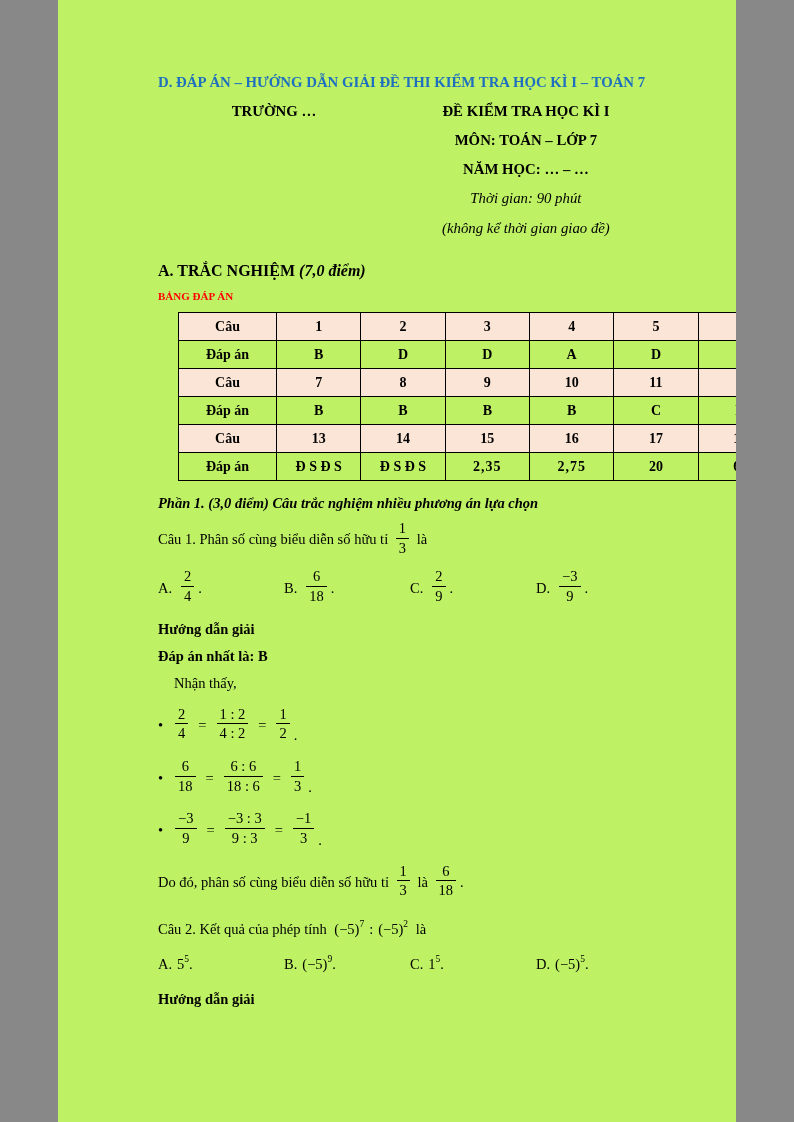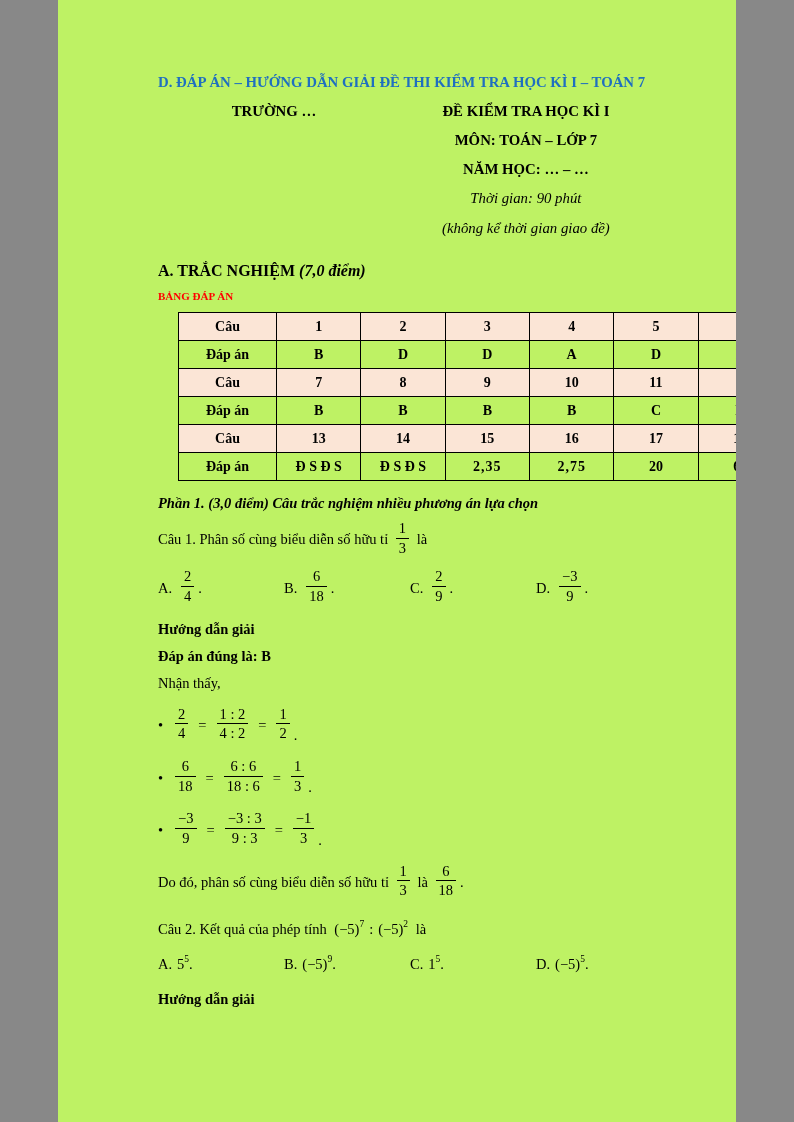--- a/index.html
+++ b/index.html
@@ -56,21 +56,21 @@
   }
   .frac .num { border-bottom:1px solid #000; padding:0 3px 1px 3px; }
   .frac .den { padding:1px 3px 0 3px; }
 
   .opts { display:flex; margin:12px 0 4px 0; }
   .opt { width:25%; display:flex; align-items:center; }
   .opt .letter { margin-right:5px; }
 
   .guide { font-weight:bold; margin:14px 0 8px 0; }
   .answer { font-weight:bold; margin:10px 0 8px 0; }
-  .observe { margin:10px 0 2px 0; }
+  .observe { margin:10px 0 2px 16px; }
 
   .step { display:flex; align-items:center; margin:16px 0; }
   .step .bullet { margin-right:8px; }
   .step .eq { margin:0 6px; }
   .step .dot { align-self:flex-end; }
 
   .pow sup { font-size:9.5px; position:relative; top:-1px; }
   .expr .op { margin:0 5px; }
   .sp { margin-left:4px; }
 </style>
@@ -198,21 +198,21 @@
       <span class="letter">D.</span>
       <span class="frac">
           <span class="num">−3</span>
           <span class="den">9</span>
         </span>
       <span>.</span>
     </div>
   </div>
 
   <p class="guide">Hướng dẫn giải</p>
-  <p class="answer">Đáp án đúng là: B</p>
+  <p class="answer">Đáp án nhất là: B</p>
   <p class="observe">Nhận thấy,</p>
 
   <div class="step">
     <span class="bullet">•</span>
     <span class="frac">
         <span class="num">2</span>
         <span class="den">4</span>
       </span>
     <span class="eq">=</span>
     <span class="frac">

